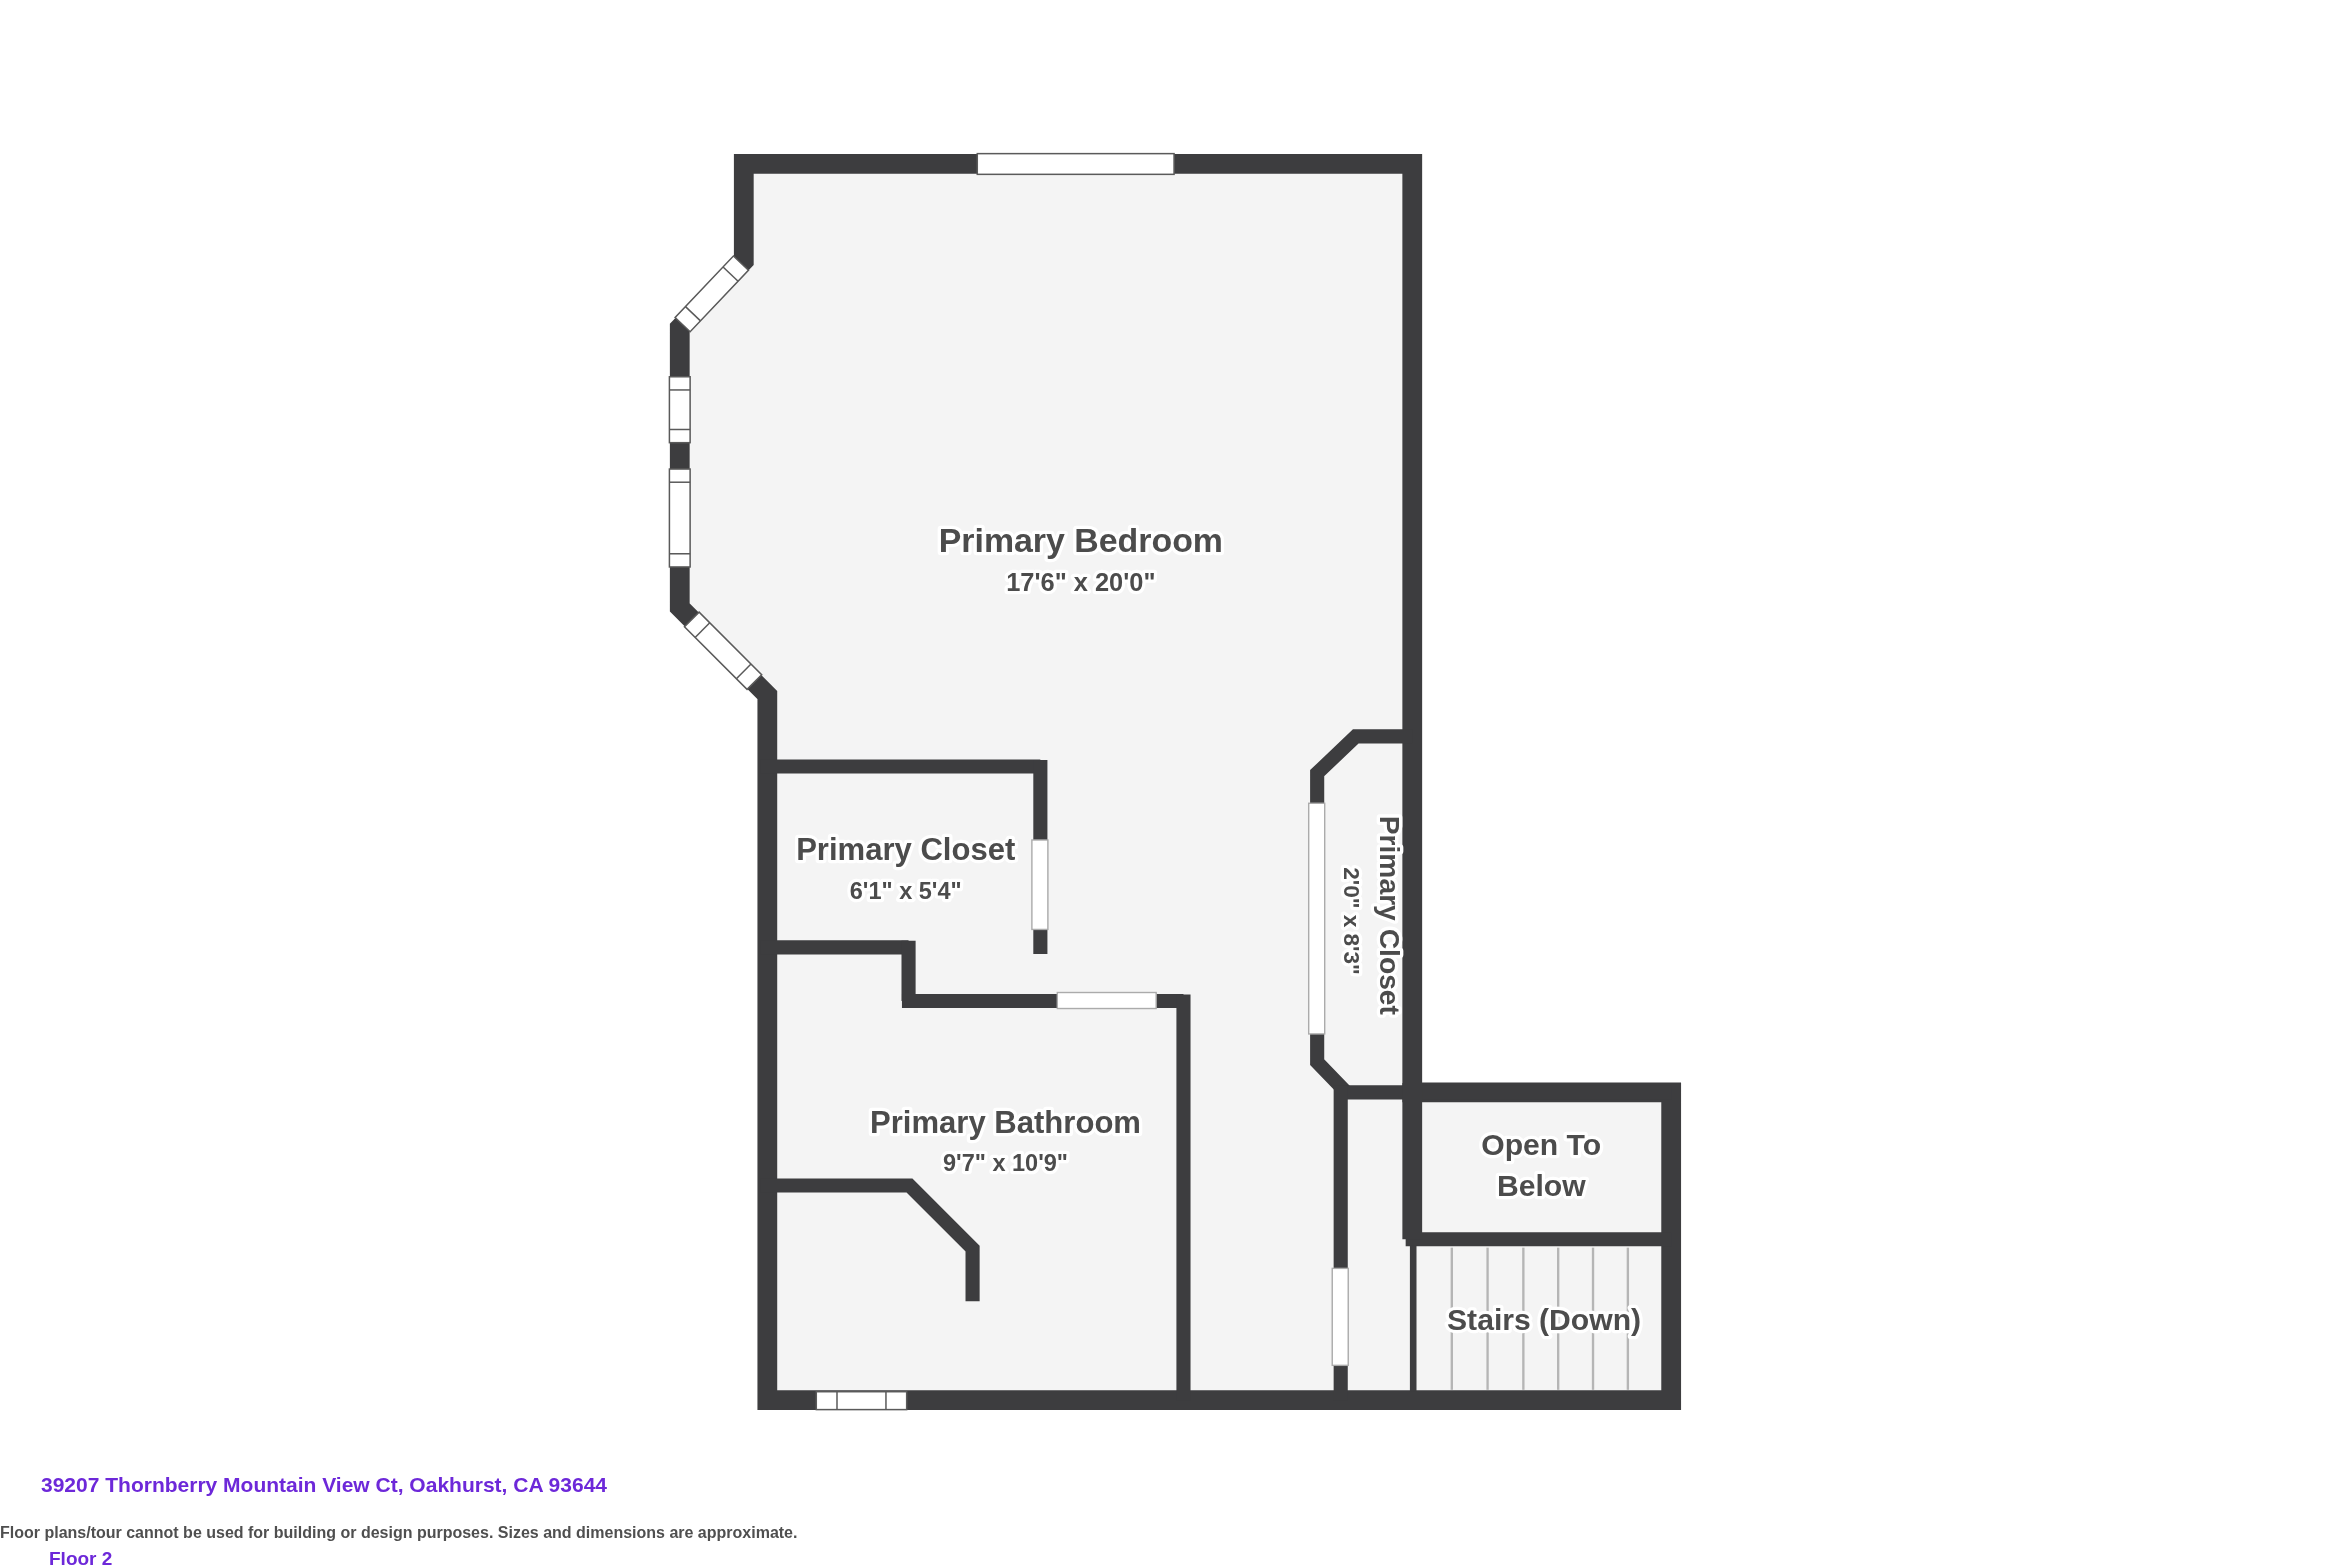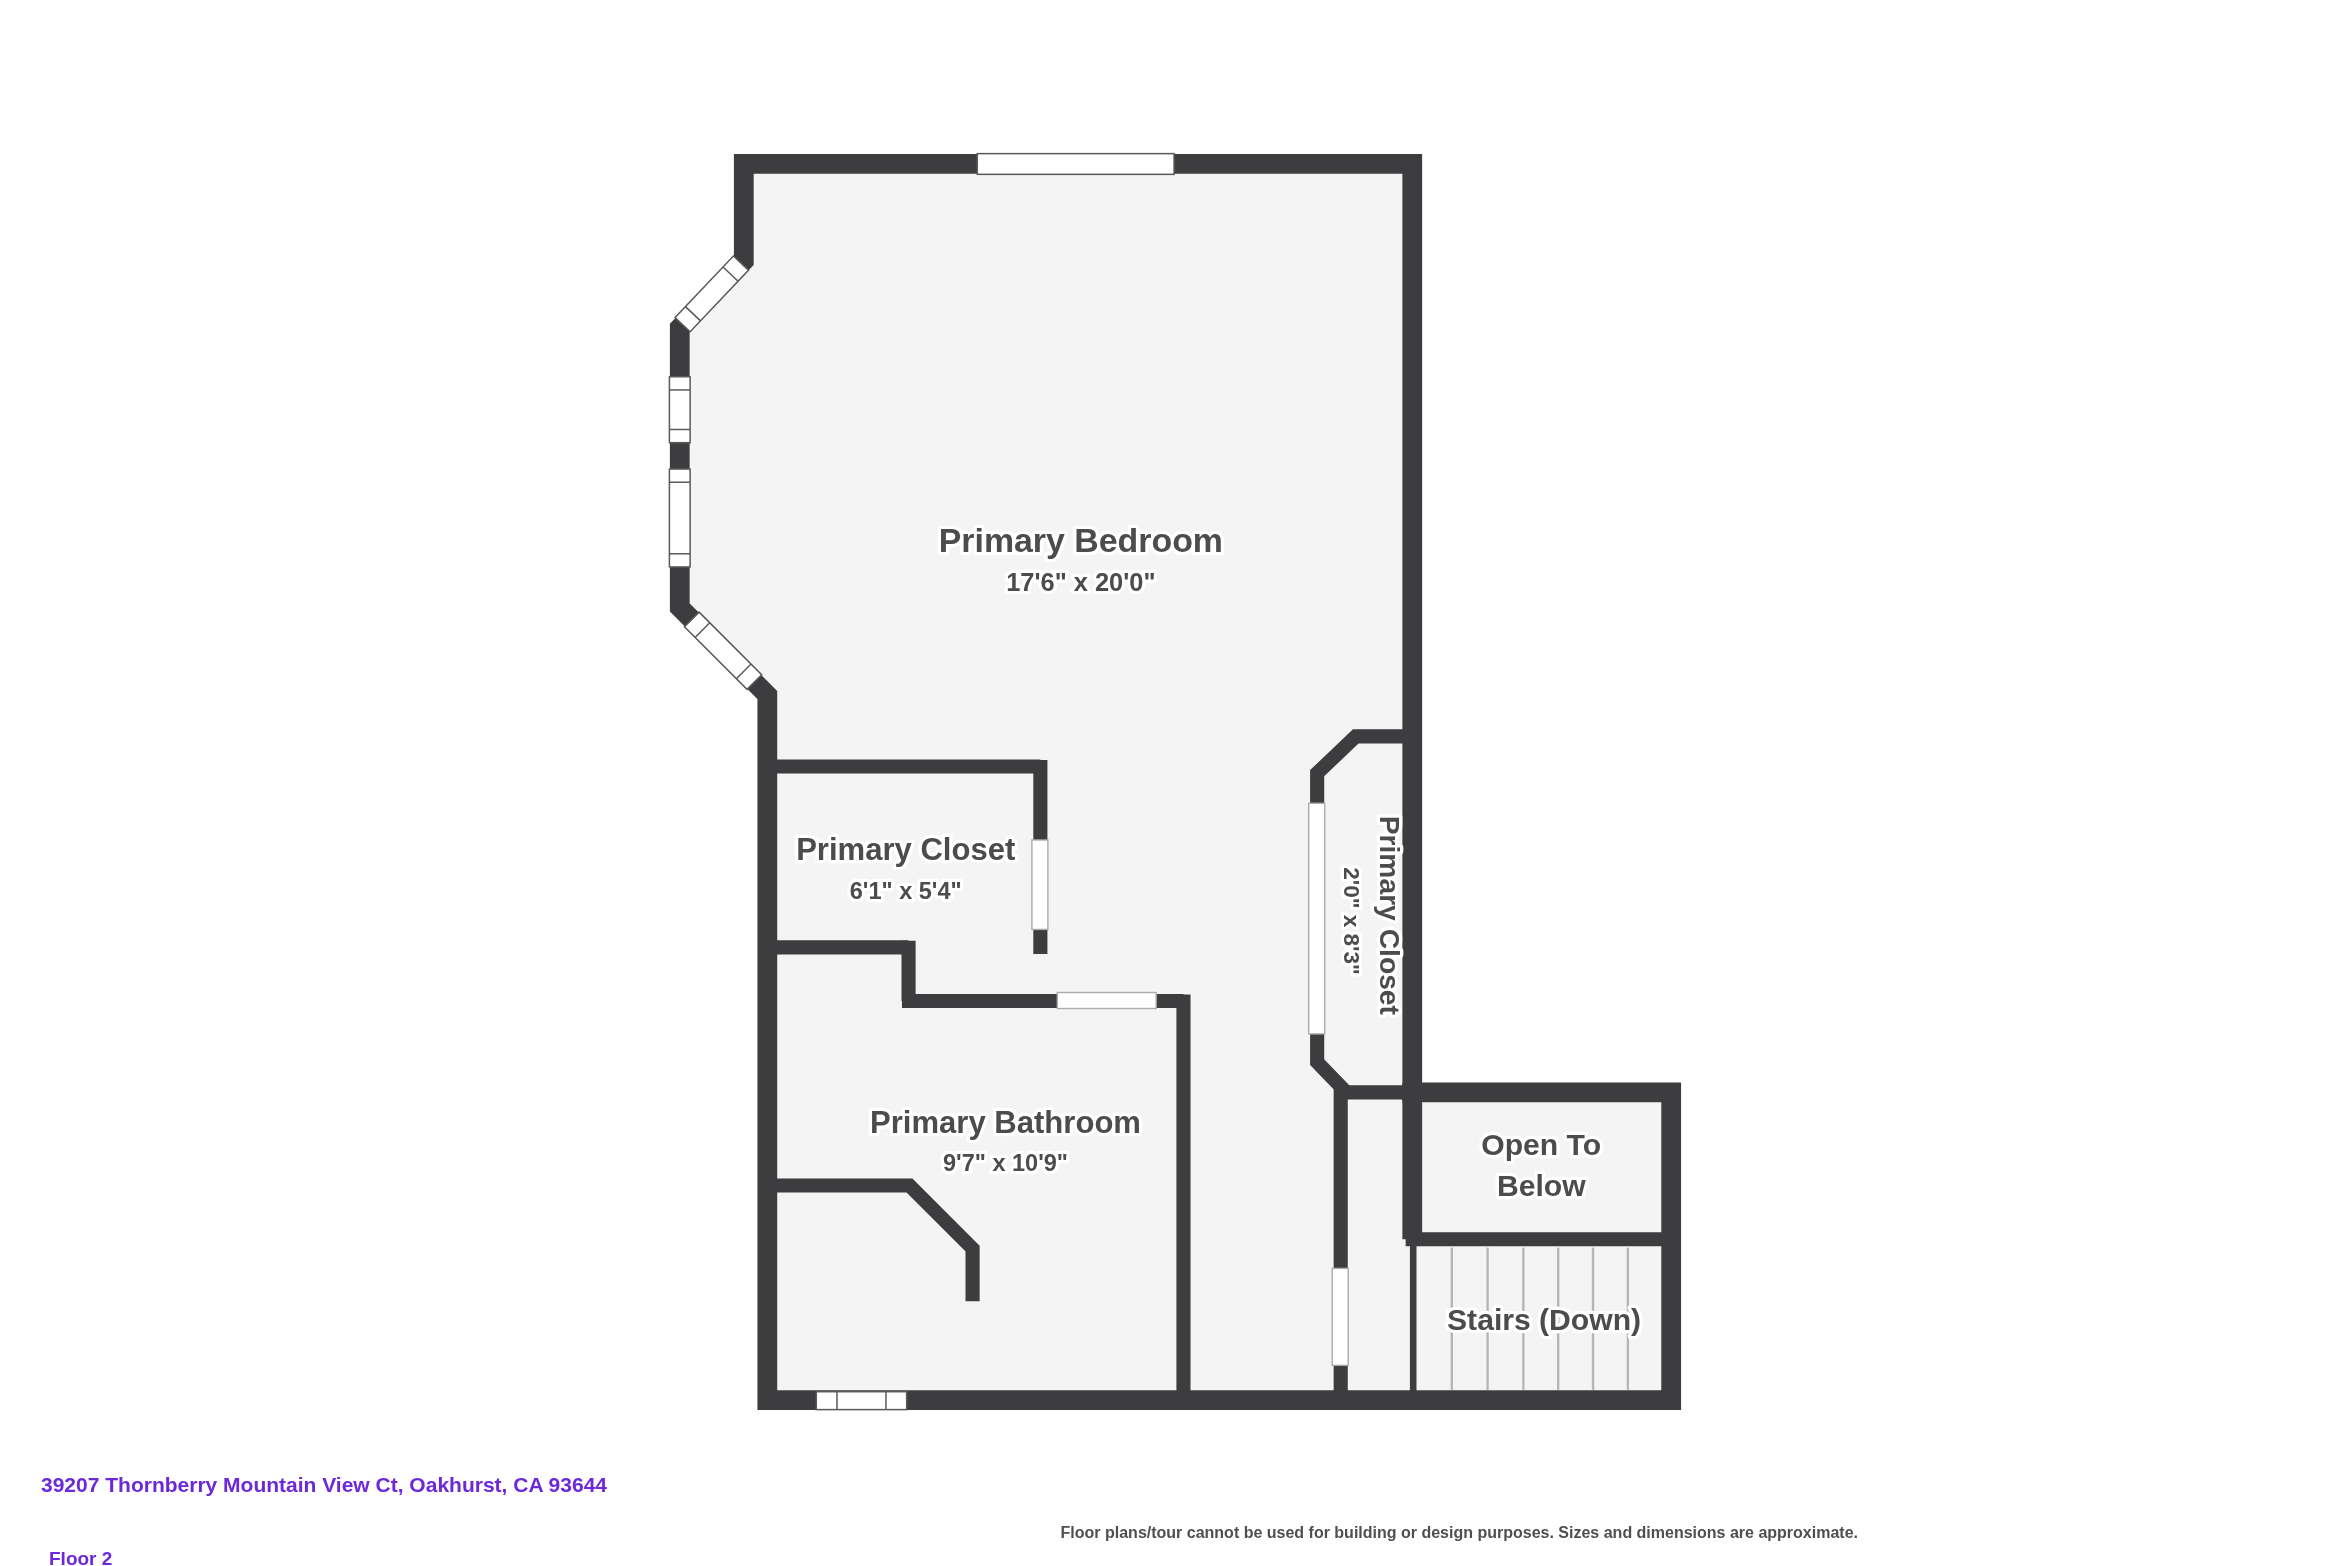--- a/index.html
+++ b/index.html
@@ -21,21 +21,21 @@
   .wallstroke{fill:none;stroke:#3d3d3f;stroke-linejoin:miter;stroke-linecap:butt;}
   .opening{fill:#ffffff;stroke:#ababab;stroke-width:1.5;}
   .window{fill:#ffffff;stroke:#5a5a5a;stroke-width:1.6;}
   .winline{stroke:#5a5a5a;stroke-width:1.6;}
   .tread{stroke:#b5b5b5;stroke-width:2.5;}
   .footer-text{
     position:absolute;color:#6d28d9;font-weight:bold;white-space:nowrap;
   }
   #address{left:41px;top:1473px;font-size:21px;}
   #floor-label{left:41px;top:1548px;font-size:19px;margin-left:8px;}
-  #disclaimer{left:0;top:1524px;width:1858px;text-align:right;font-size:16px;color:#4f4f4f;}
+  #disclaimer{left:0;top:1524px;width:1858px;text-align:left;font-size:16px;color:#4f4f4f;}
 </style>
 </head>
 <body>
 
 <svg id="plan-svg" width="2350" height="1567" viewBox="0 0 2496 1664">
 
   <polygon points="780,164 1510,164 1510,1153 1785,1153 1785,1497 805,1497 805,733 712,640 712,350 780,277" fill="#f4f4f4"></polygon>
 
   <path class="wallstroke" stroke-width="21" d="M 790,174 H 1500 V 1160 H 1775 V 1487 H 815 V 738 L 722,645 V 348 L 790,277 Z" stroke="#3d3d3f"></path>
 

